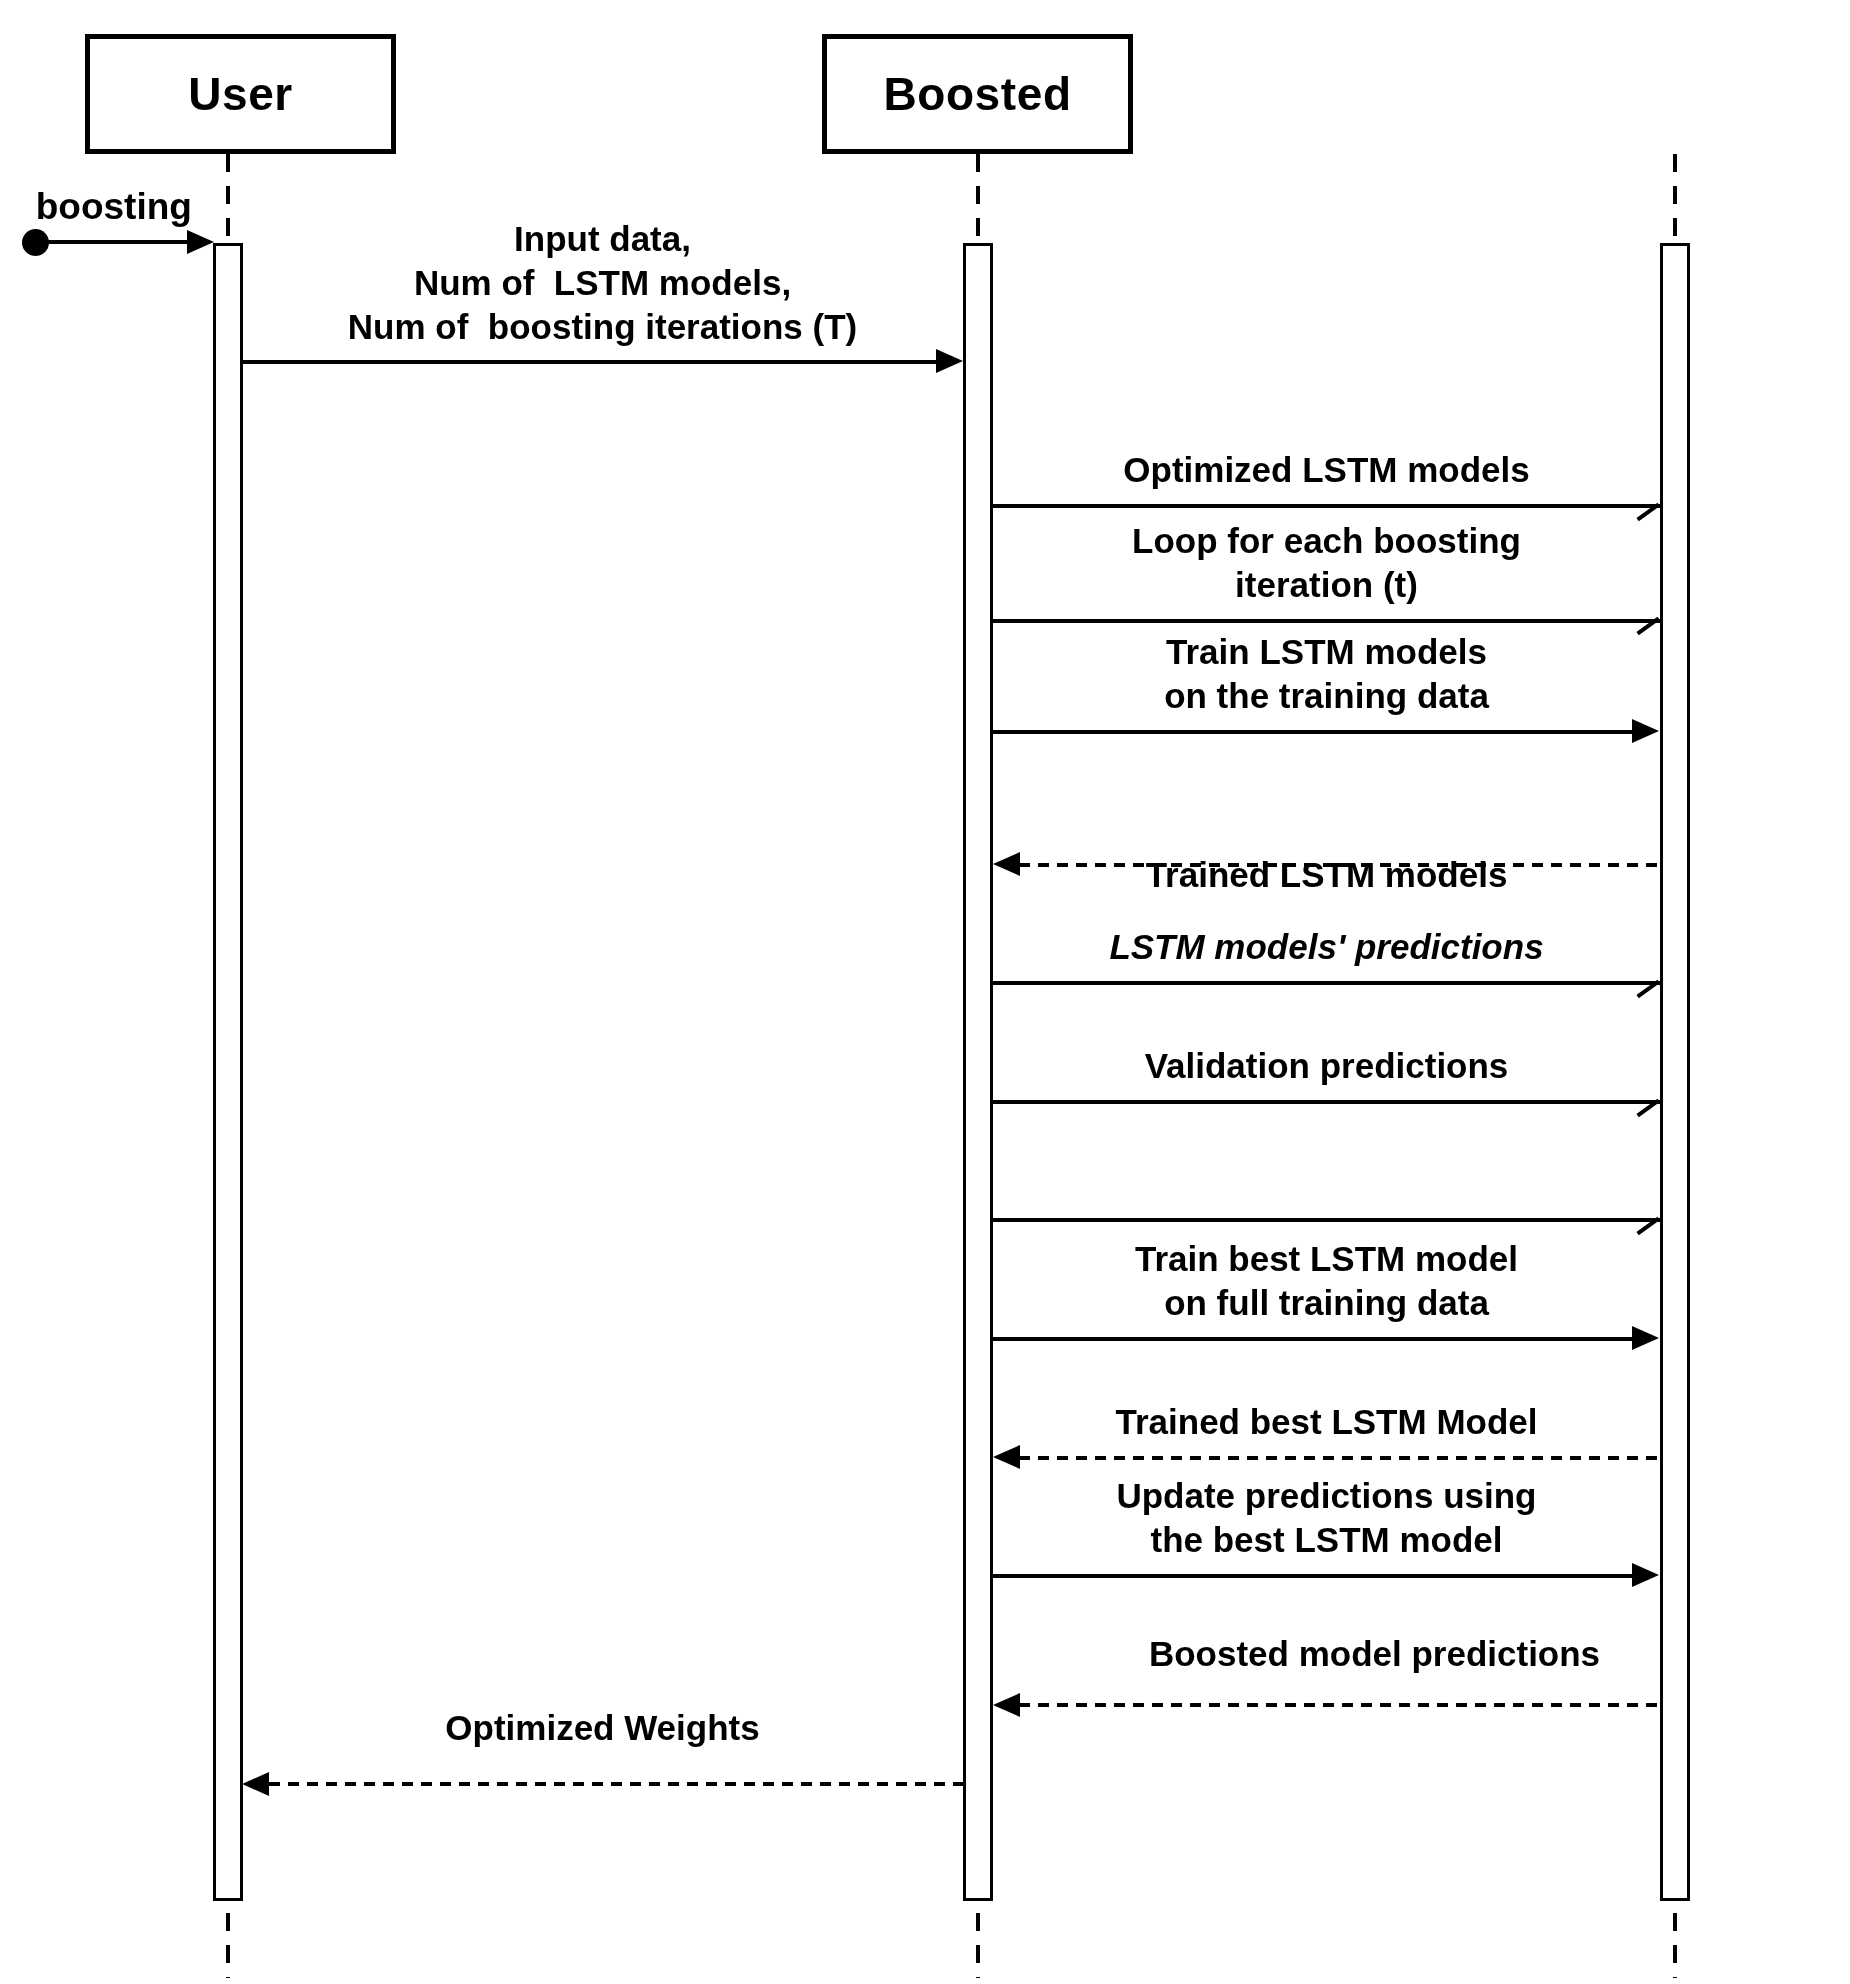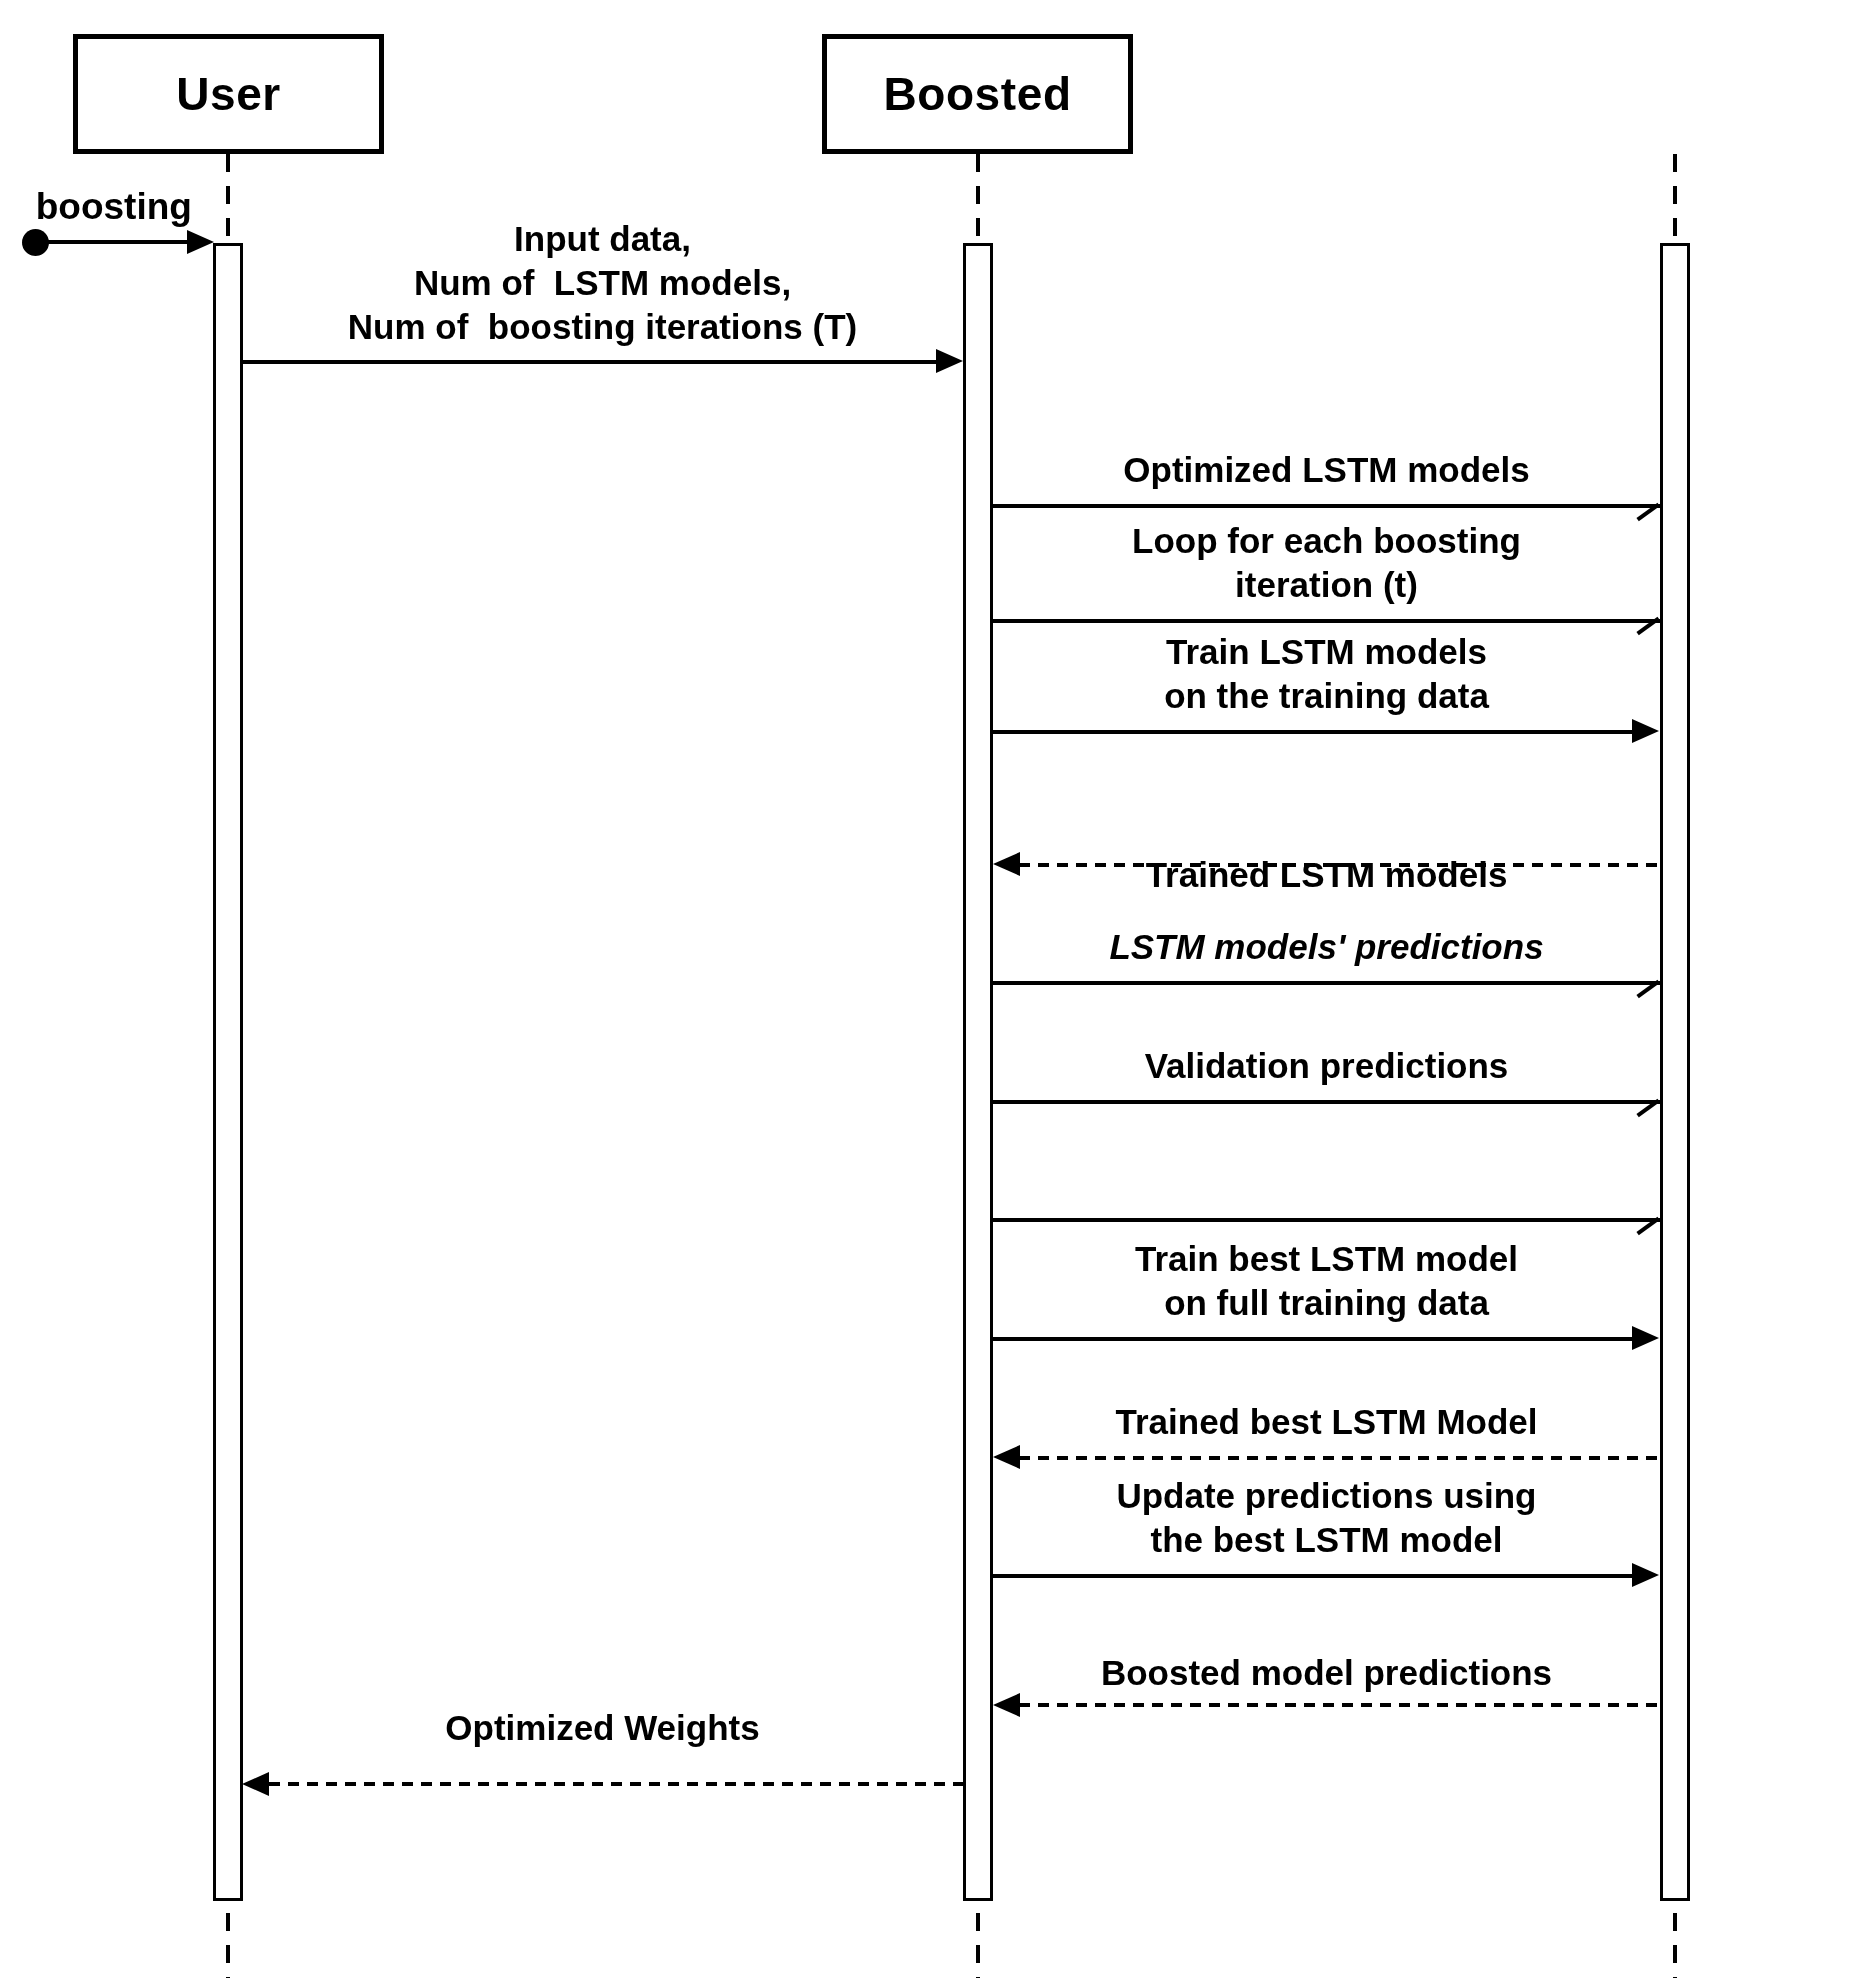--- a/index.html
+++ b/index.html
@@ -12,21 +12,21 @@
     color:#000;
     overflow:hidden;
   }
   
   .actor{
     position:absolute;top:34px;height:120px;width:311px;
     border:5.5px solid #000;background:#fff;box-sizing:border-box;
     display:flex;align-items:center;justify-content:center;
     font-size:46px;font-weight:700;letter-spacing:0.6px;
   }
-  .actor-user{left:73px;}
+  .actor-user{left:85px;}
   .actor-boosting{left:822px;}
   .actor-lstm{left:1520px;}
   
   .life{
     position:absolute;width:3.7px;
     background:repeating-linear-gradient(180deg,#000 0 18.5px,transparent 18.5px 32px);
   }
   .life-user{left:226px;}
   .life-boosting{left:976px;}
   .life-lstm{left:1673px;}
@@ -77,21 +77,21 @@
   .l3{bottom:1493px;}
   .l4{bottom:1378px;}
   .l5{bottom:1267px;}
   .l6{bottom:1088px;}
   .l7{bottom:1016px;font-style:italic;}
   .l8{bottom:897px;}
   .l9{bottom:778px;}
   .l10{bottom:660px;margin-top:32px;}
   .l11{bottom:541px;}
   .l12{bottom:423px;}
-  .l13{bottom:290px;}
+  .l13{bottom:309px;padding-left:48px;}
   .l14{bottom:235px;}
   
   .m1-line{left:36px;top:240px;width:151px;}
   .m1-head{left:187px;top:230px;}
   .m2-line{left:242px;top:360px;width:694px;}
   .m2-head{left:936px;top:349px;}
   .m3-line{left:993px;top:504px;width:667px;}
   .m3-barb{left:1634px;top:502px;}
   .m4-line{left:993px;top:619px;width:667px;}
   .m4-barb{left:1634px;top:616px;}

